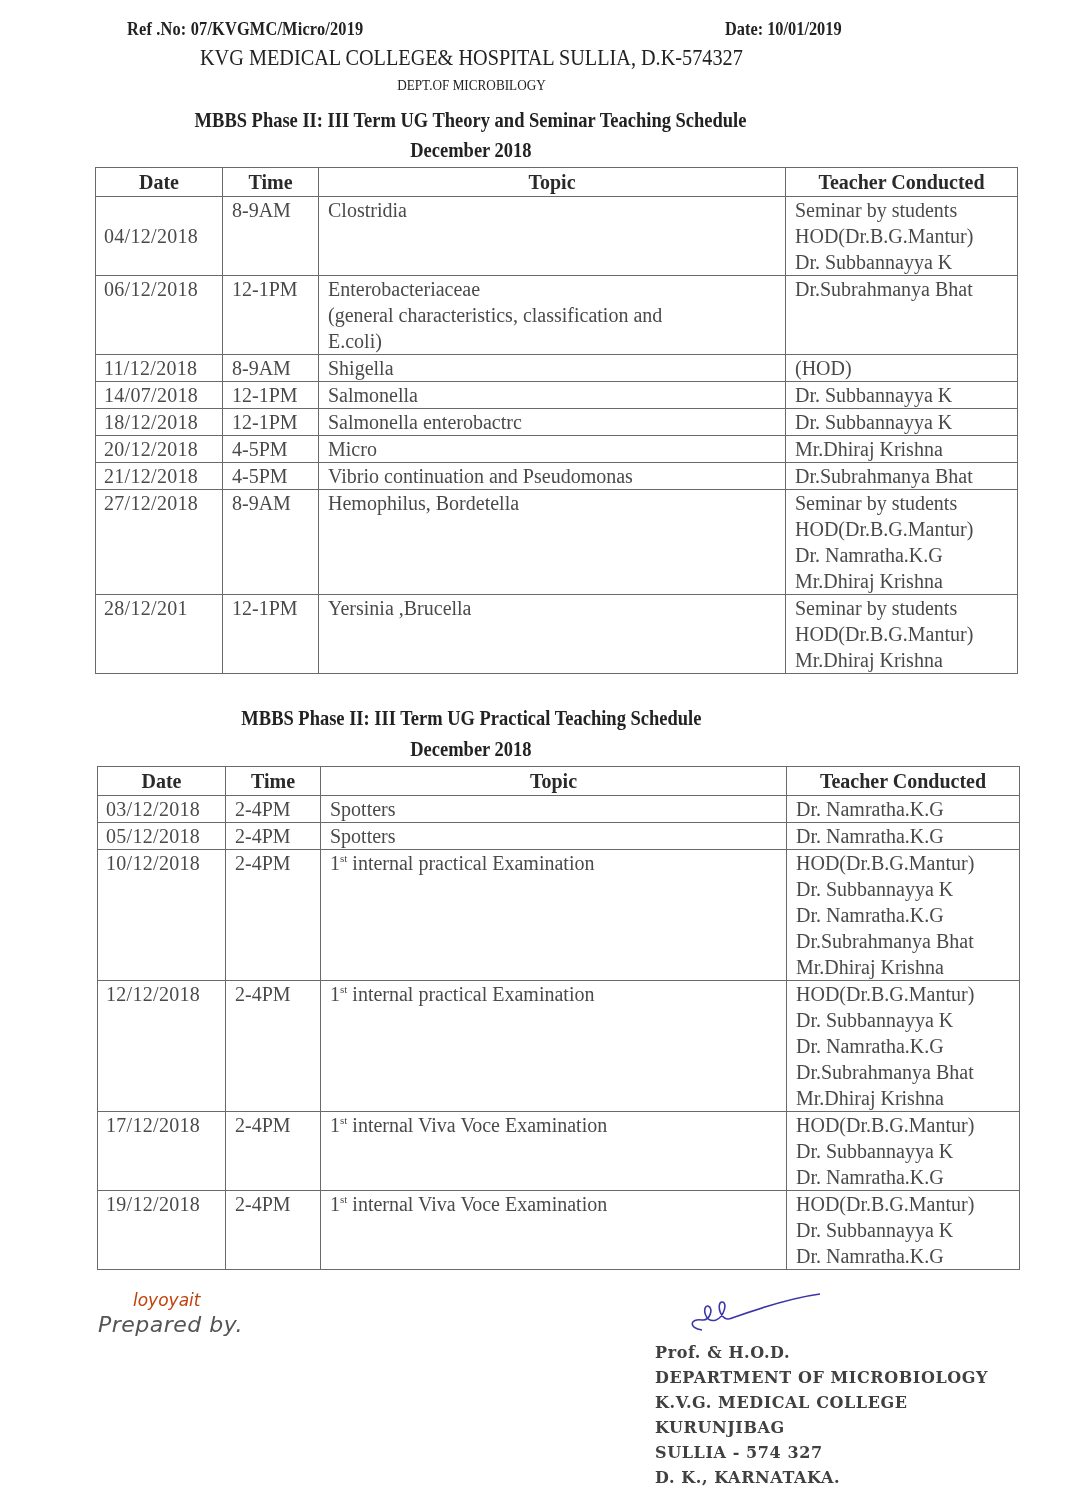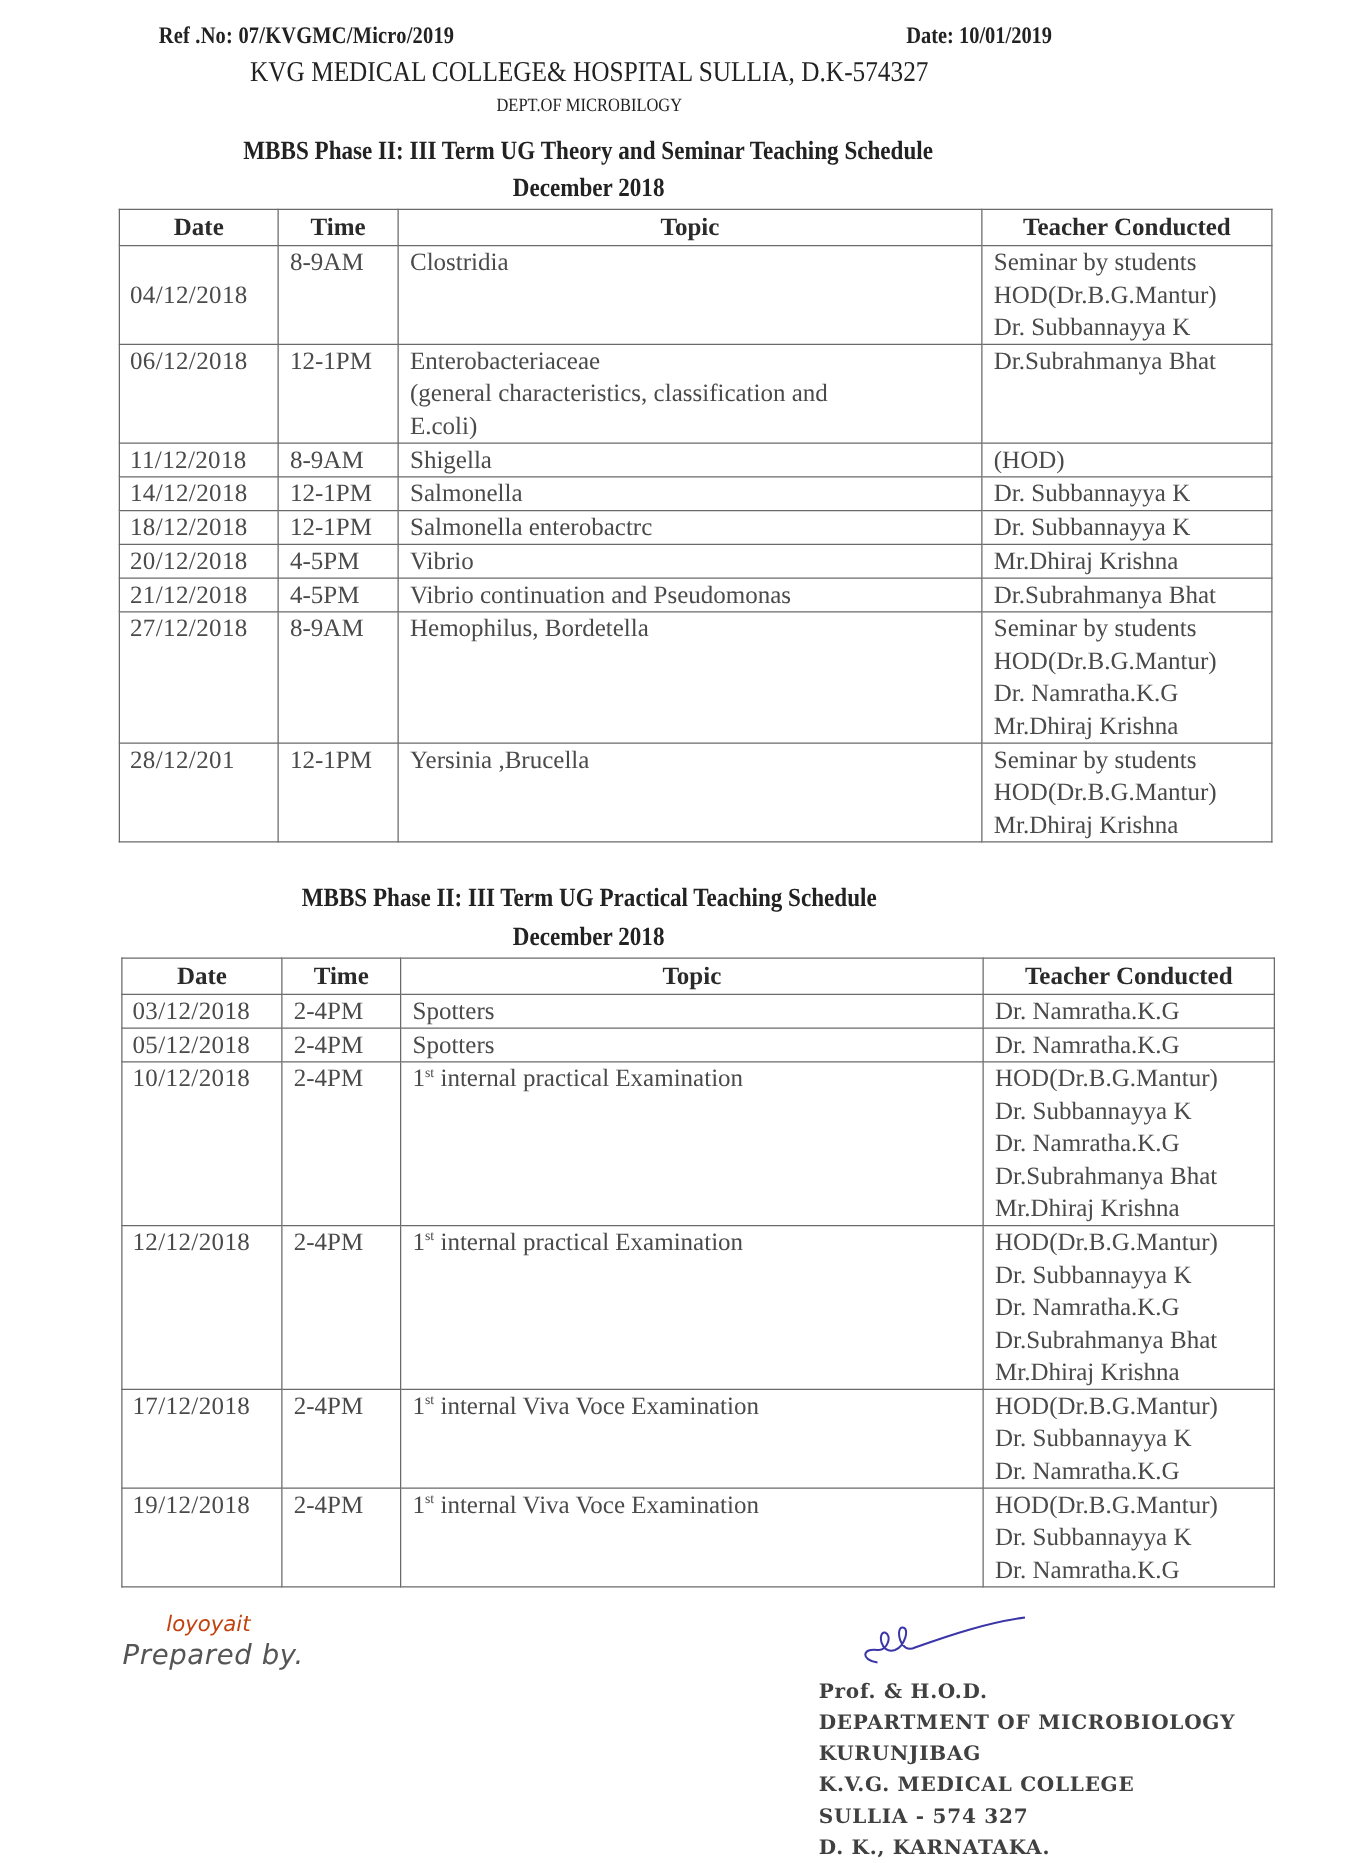--- a/index.html
+++ b/index.html
@@ -100,21 +100,21 @@
         <td class="date-cell">11/12/2018</td>
         <td class="time-cell">8-9AM</td>
         <td class="topic-cell">
           <span class="line">Shigella</span>
         </td>
         <td class="teacher-cell">
           <span class="line">(HOD)</span>
         </td>
       </tr>
       <tr>
-        <td class="date-cell">14/12/2018</td>
+        <td class="date-cell">14/07/2018</td>
         <td class="time-cell">12-1PM</td>
         <td class="topic-cell">
           <span class="line">Salmonella</span>
         </td>
         <td class="teacher-cell">
           <span class="line">Dr. Subbannayya K</span>
         </td>
       </tr>
       <tr>
         <td class="date-cell">18/12/2018</td>
@@ -123,21 +123,21 @@
           <span class="line">Salmonella enterobactrc</span>
         </td>
         <td class="teacher-cell">
           <span class="line">Dr. Subbannayya K</span>
         </td>
       </tr>
       <tr>
         <td class="date-cell">20/12/2018</td>
         <td class="time-cell">4-5PM</td>
         <td class="topic-cell">
-          <span class="line">Vibrio</span>
+          <span class="line">Micro</span>
         </td>
         <td class="teacher-cell">
           <span class="line">Mr.Dhiraj Krishna</span>
         </td>
       </tr>
       <tr>
         <td class="date-cell">21/12/2018</td>
         <td class="time-cell">4-5PM</td>
         <td class="topic-cell">
           <span class="line">Vibrio continuation and Pseudomonas</span>
@@ -259,17 +259,17 @@
 <div class="abs prep-sign">loyoyait</div>
 <div class="abs prep">Prepared by.</div>
 
 <svg class="abs sig" width="160" height="50">
   <path d="M22 40 C 8 38, 10 28, 22 30 C 30 31, 34 18, 28 16 C 22 15, 24 34, 36 30 C 44 27, 48 12, 42 12 C 36 12, 40 34, 52 28 C 80 18, 110 8, 140 4" fill="none" stroke="#3a36a8" stroke-width="1.6"></path>
 </svg>
 
 <div class="abs stamp">
   <div>Prof. &amp; H.O.D.</div>
   <div>DEPARTMENT OF MICROBIOLOGY</div>
+  <div>K.V.G. MEDICAL COLLEGE</div>
   <div>KURUNJIBAG</div>
-  <div>K.V.G. MEDICAL COLLEGE</div>
   <div>SULLIA - 574 327</div>
   <div>D. K., KARNATAKA.</div>
 </div>
 
 </body></html>

